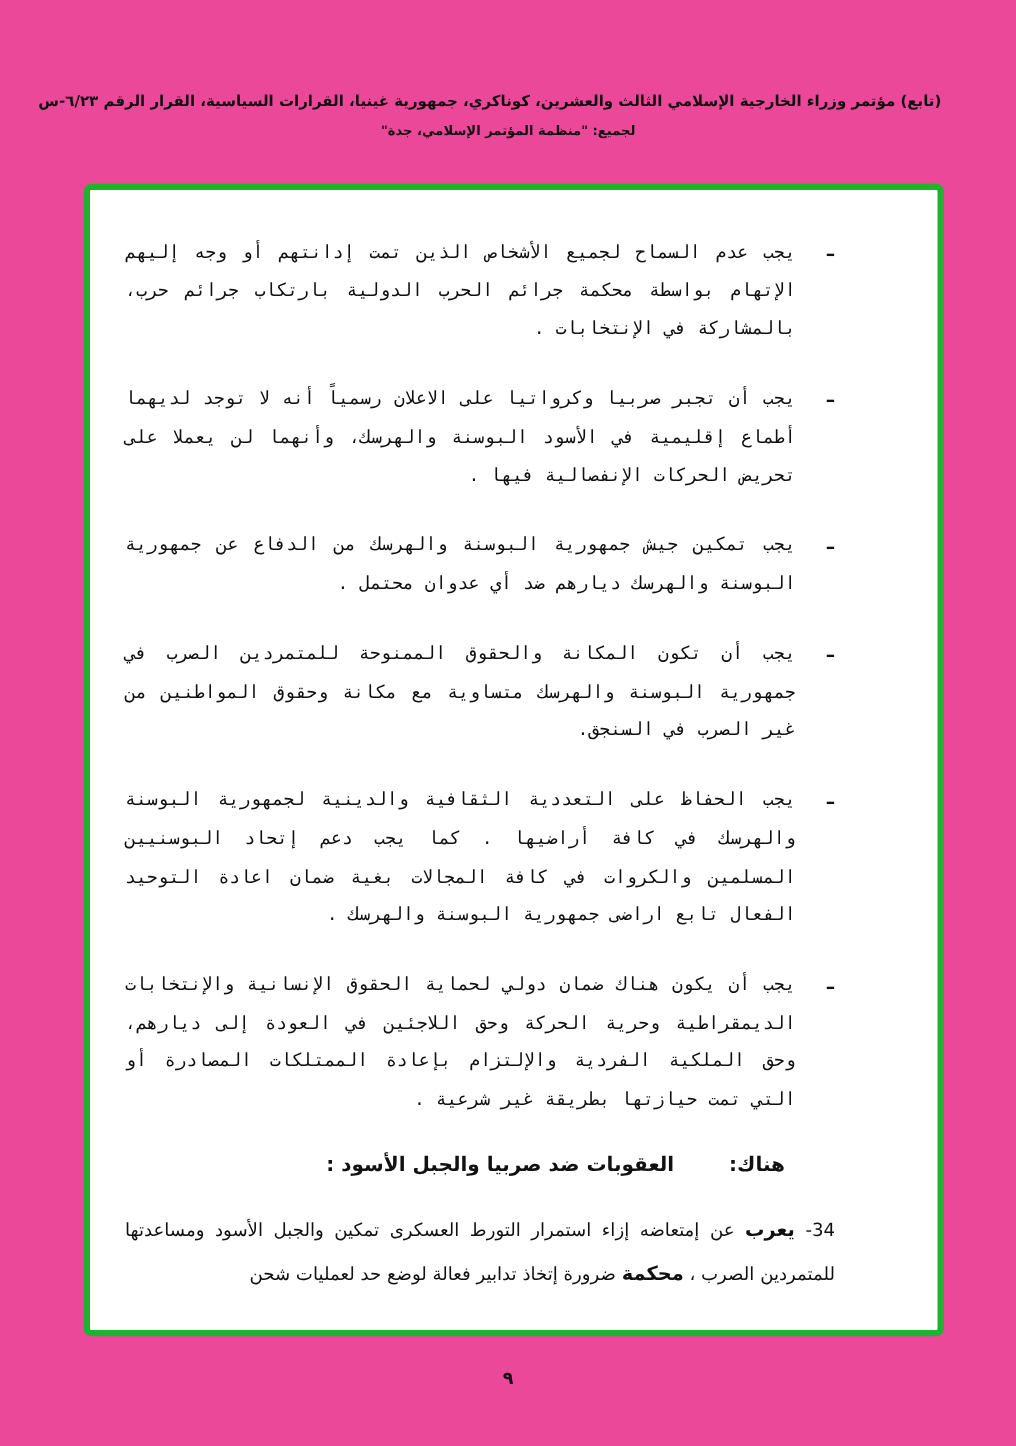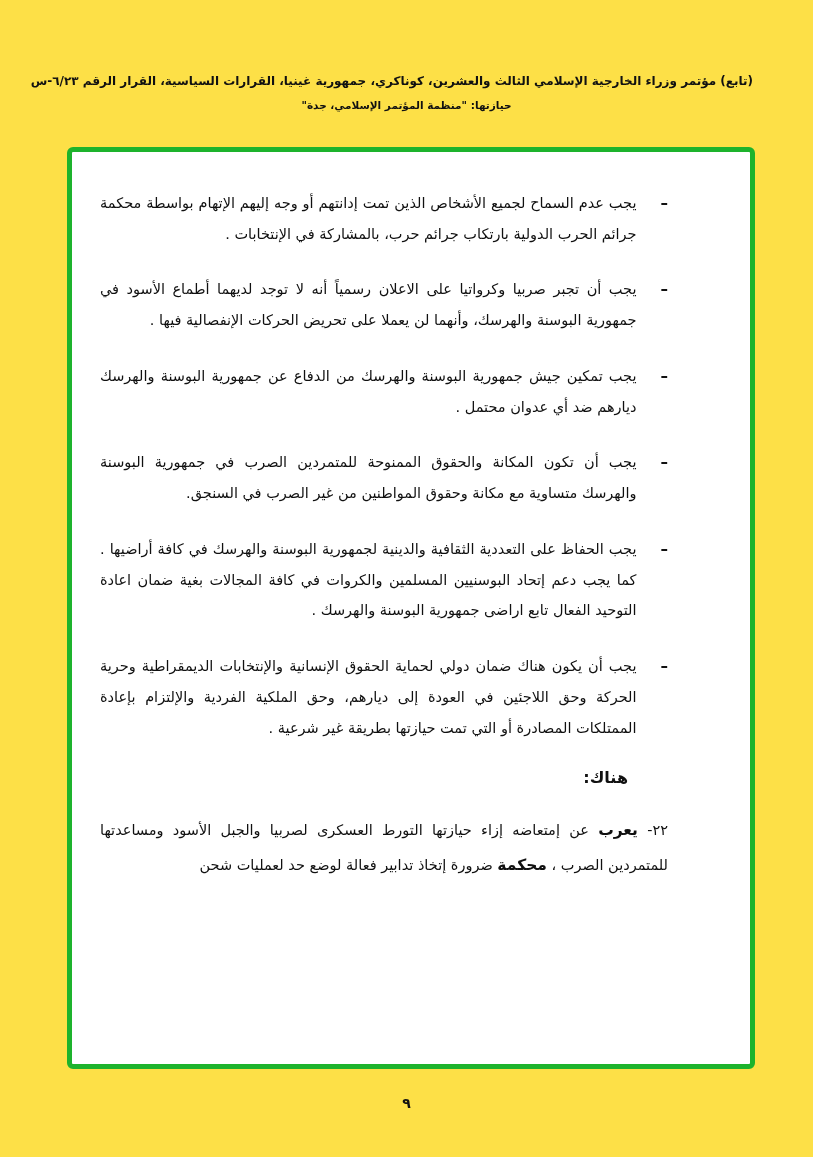--- a/index.html
+++ b/index.html
@@ -4,21 +4,21 @@
 <style>
   html, body { margin: 0; padding: 0; }
   body {
     width: 813px; height: 1157px;
     background: #ffffff;
     font-family: "DejaVu Sans", sans-serif;
   }
   .page {
     position: relative;
     width: 813px; height: 1157px;
-    background: #fde047;
+    background: #ec4899;
     direction: rtl;
     overflow: hidden;
     color: #111111;
   }
   .doc-header {
     position: absolute;
     top: 74px; right: 60px; left: 60px;
     text-align: center;
   }
   .doc-header .line1 {
@@ -54,20 +54,21 @@
     font-weight: 700;
     line-height: 2.12;
   }
   .bullet p {
     margin: 0;
     flex: 1 1 auto;
     font-size: 14.5px;
     line-height: 2.12;
     text-align: justify;
     color: #101010;
+    font-family: Liberation Mono, monospace;
   }
   .section-heading {
     display: flex;
     gap: 44px;
     margin: 8px 40px 26px 0;
     font-size: 16px;
     font-weight: 700;
   }
   .section-heading .title { font-weight: 700; }
   .para22 {
@@ -87,36 +88,36 @@
   }
 </style>
 </head>
 <body>
 
 <div class="page">
 
   <div class="doc-header">
     <div class="line1">(تابع) مؤتمر وزراء الخارجية الإسلامي الثالث والعشرين، كوناكري، جمهورية غينيا، القرارات السياسية، القرار الرقم ٦/٢٣-س</div>
     <div class="line2">
-      <span>حيازتها:</span>
+      <span>لجميع:</span>
       <span>"منظمة المؤتمر الإسلامي، جدة"</span>
     </div>
   </div>
 
   <div class="green-box" style="border-color: rgb(29, 179, 44);">
     <div class="content">
 
       <div class="bullet">
         <span class="dash">–</span>
         <p>يجب عدم السماح لجميع الأشخاص الذين تمت إدانتهم أو وجه إليهم الإتهام بواسطة محكمة جرائم الحرب الدولية بارتكاب جرائم حرب، بالمشاركة في الإنتخابات .</p>
       </div>
 
       <div class="bullet">
         <span class="dash">–</span>
-        <p>يجب أن تجبر صربيا وكرواتيا على الاعلان رسمياً أنه لا توجد لديهما أطماع الأسود في جمهورية البوسنة والهرسك، وأنهما لن يعملا على تحريض الحركات الإنفصالية فيها .</p>
+        <p>يجب أن تجبر صربيا وكرواتيا على الاعلان رسمياً أنه لا توجد لديهما أطماع إقليمية في الأسود البوسنة والهرسك، وأنهما لن يعملا على تحريض الحركات الإنفصالية فيها .</p>
       </div>
 
       <div class="bullet">
         <span class="dash">–</span>
         <p>يجب تمكين جيش جمهورية البوسنة والهرسك من الدفاع عن جمهورية البوسنة والهرسك ديارهم ضد أي عدوان محتمل .</p>
       </div>
 
       <div class="bullet">
         <span class="dash">–</span>
         <p>يجب أن تكون المكانة والحقوق الممنوحة للمتمردين الصرب في جمهورية البوسنة والهرسك متساوية مع مكانة وحقوق المواطنين من غير الصرب في السنجق.</p>
@@ -127,26 +128,27 @@
         <p>يجب الحفاظ على التعددية الثقافية والدينية لجمهورية البوسنة والهرسك في كافة أراضيها . كما يجب دعم إتحاد البوسنيين المسلمين والكروات في كافة المجالات بغية ضمان اعادة التوحيد الفعال تابع اراضى جمهورية البوسنة والهرسك .</p>
       </div>
 
       <div class="bullet">
         <span class="dash">–</span>
         <p>يجب أن يكون هناك ضمان دولي لحماية الحقوق الإنسانية والإنتخابات الديمقراطية وحرية الحركة وحق اللاجئين في العودة إلى ديارهم، وحق الملكية الفردية والإلتزام بإعادة الممتلكات المصادرة أو التي تمت حيازتها بطريقة غير شرعية .</p>
       </div>
 
       <div class="section-heading">
         <span class="label">هناك:</span>
+        <span class="title">العقوبات ضد صربيا والجبل الأسود :</span>
       </div>
 
       <p class="para22">
-        <span>٢٢-</span>
+        <span>34-</span>
         <b>يعرب</b>
-        <span>عن إمتعاضه إزاء حيازتها التورط العسكرى لصربيا والجبل الأسود ومساعدتها للمتمردين الصرب ،</span>
+        <span>عن إمتعاضه إزاء استمرار التورط العسكرى تمكين والجبل الأسود ومساعدتها للمتمردين الصرب ،</span>
         <b>محكمة</b>
         <span>ضرورة إتخاذ تدابير فعالة لوضع حد لعمليات شحن</span>
       </p>
 
     </div>
   </div>
 
   <div class="page-number">٩</div>
 
 </div>

